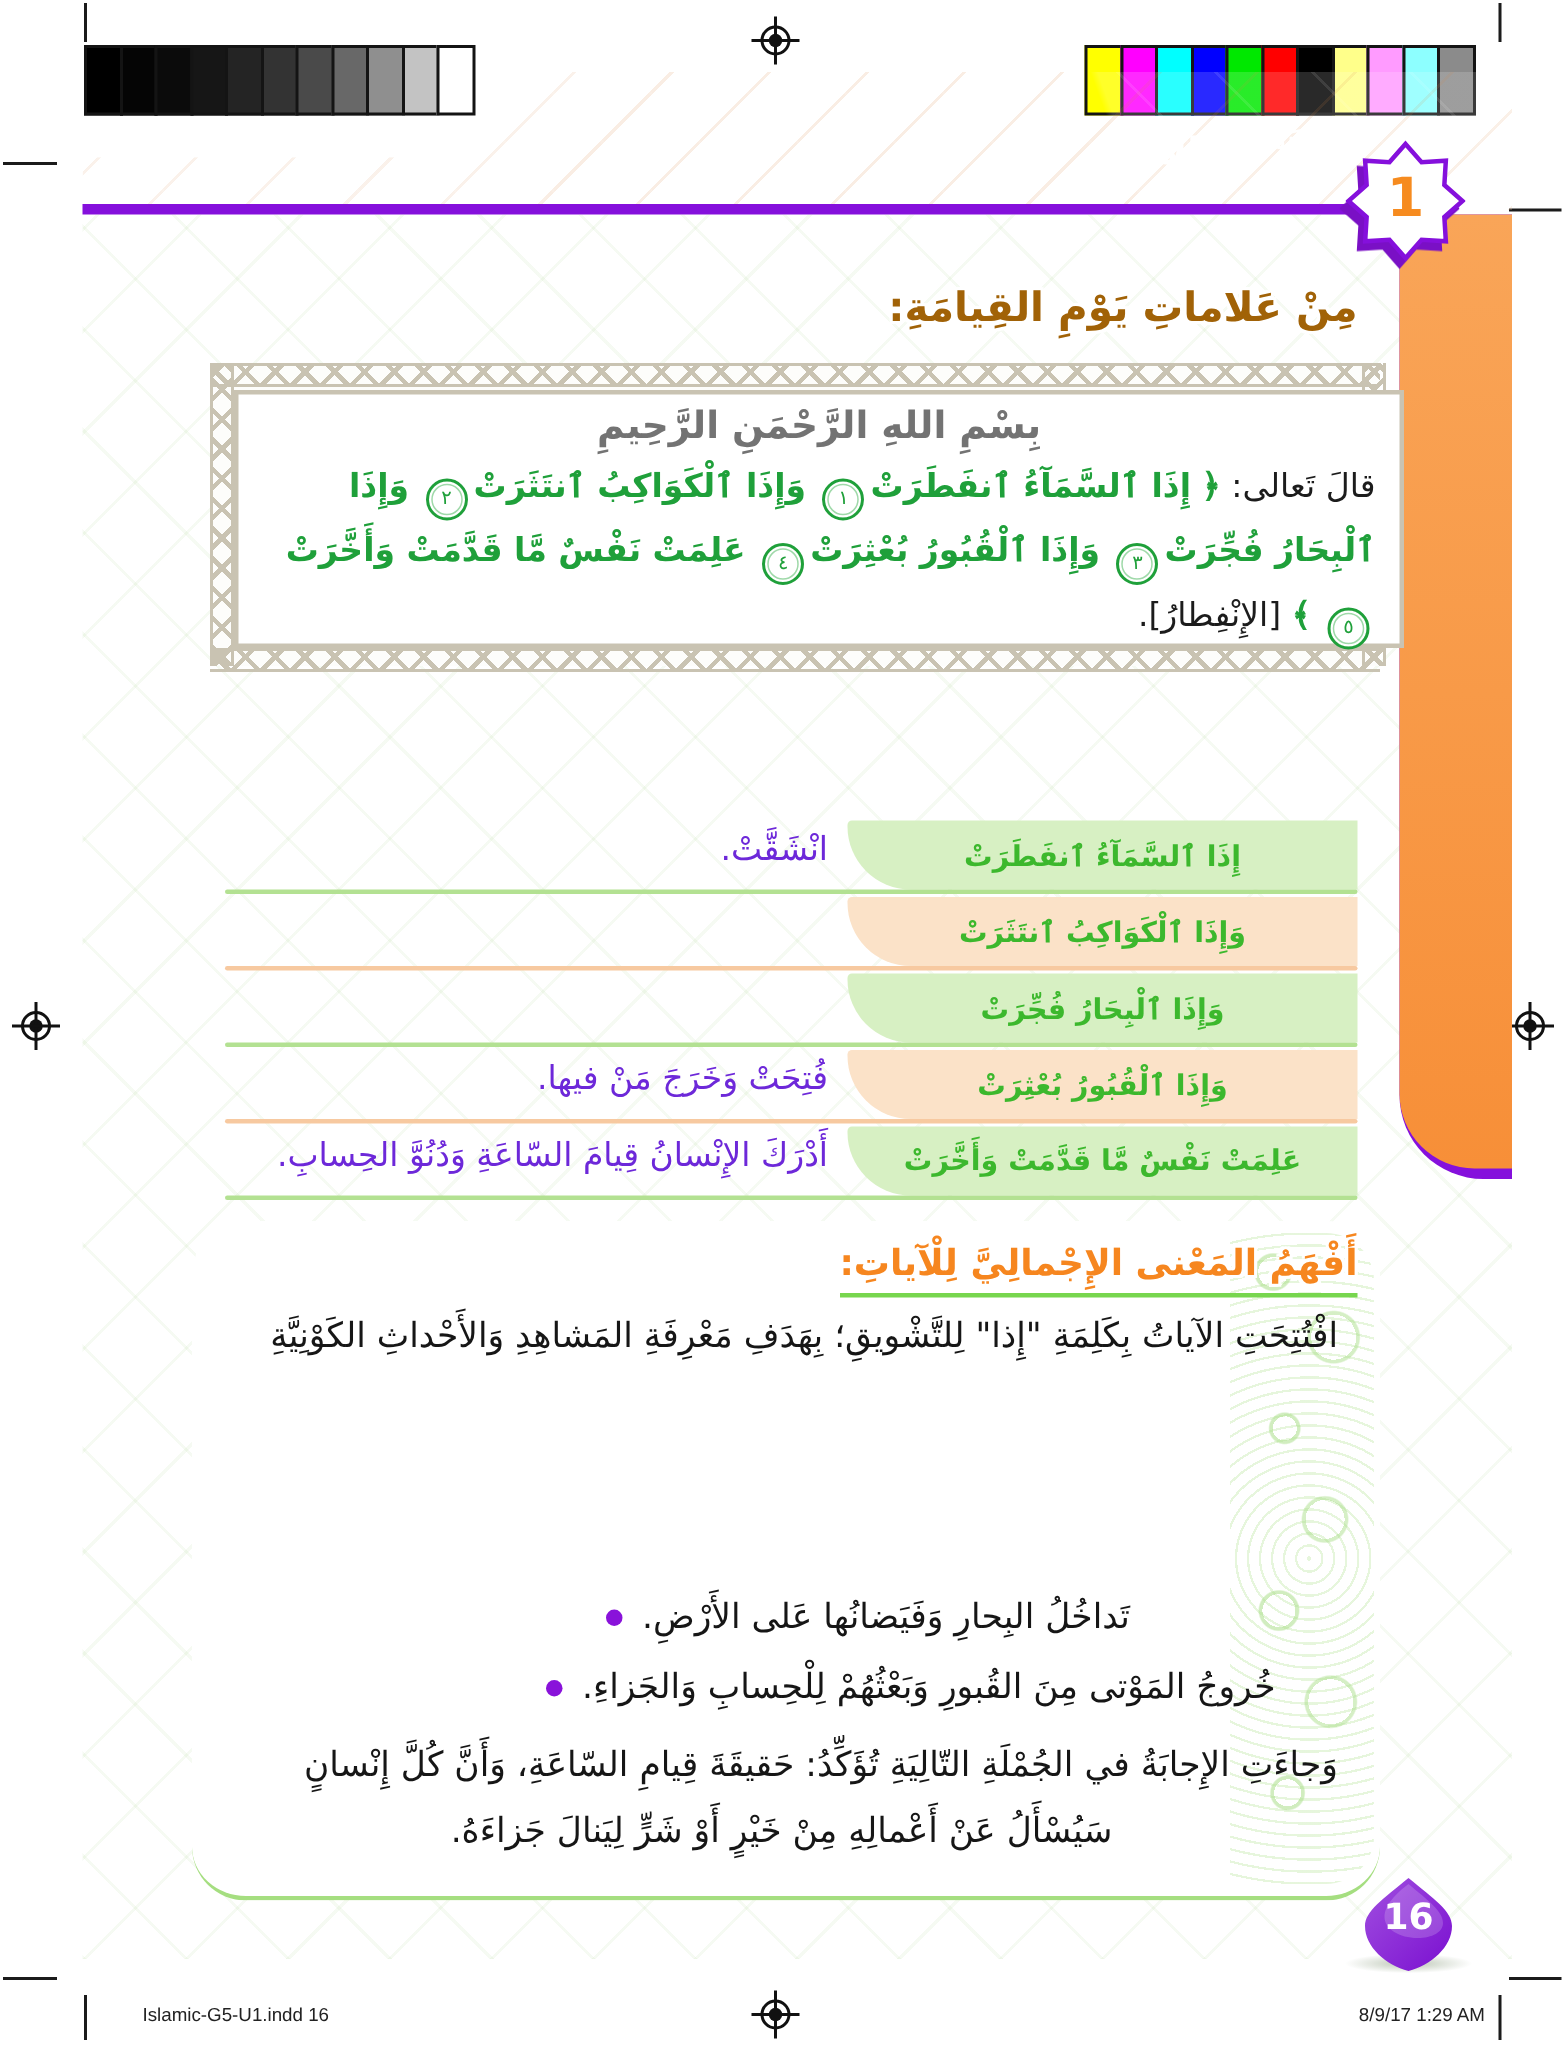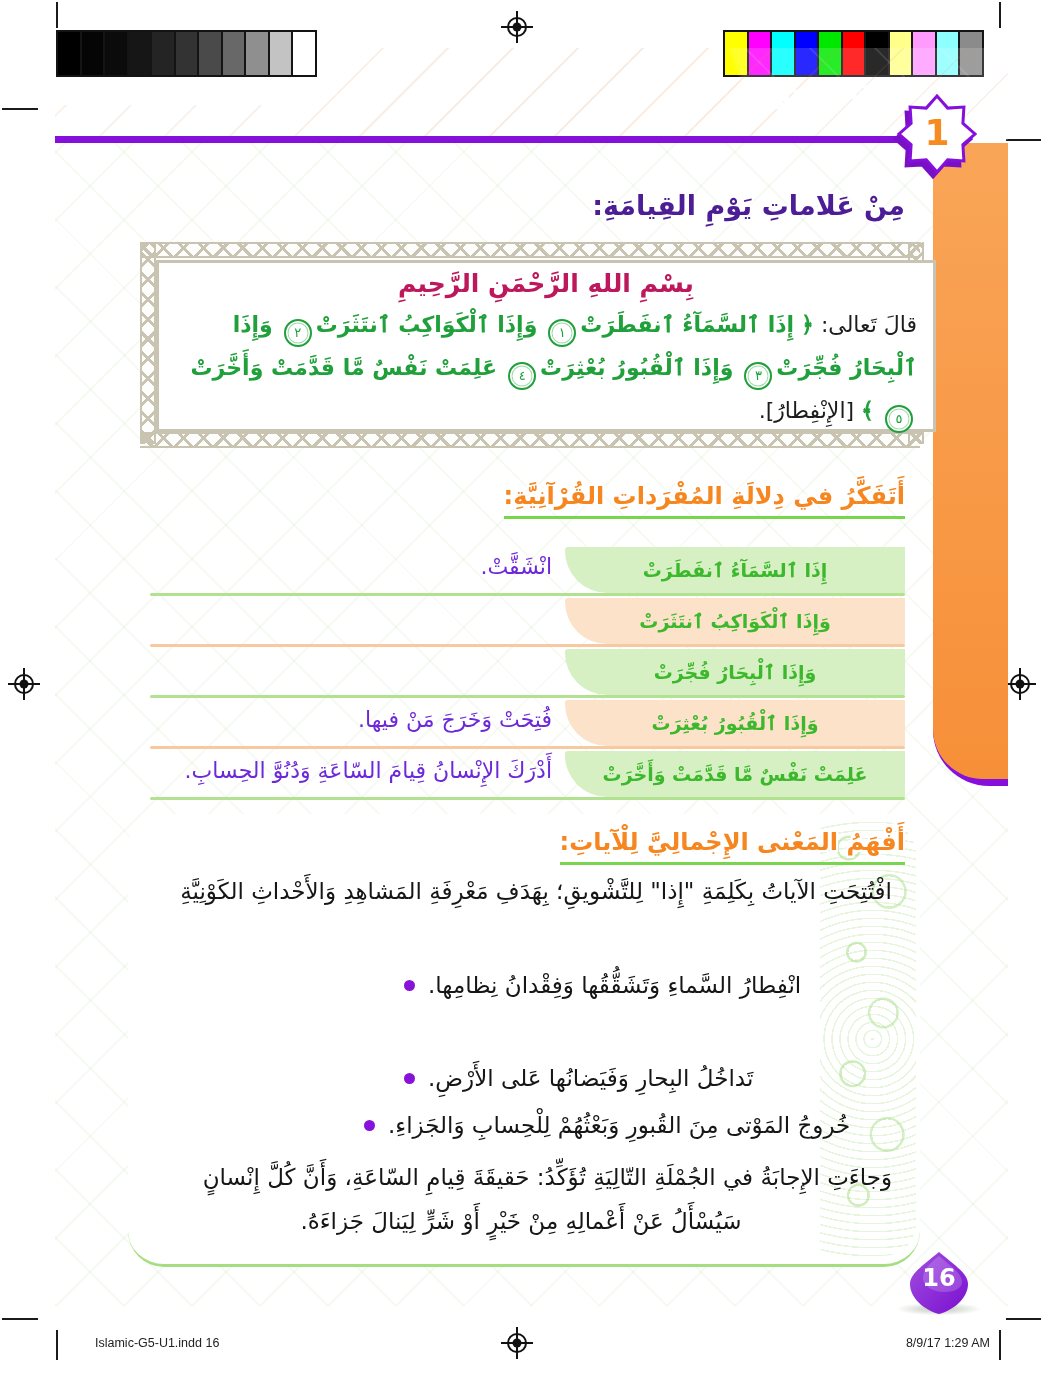--- a/index.html
+++ b/index.html
@@ -35,36 +35,36 @@
   .geo-green{background-image:
       repeating-linear-gradient(45deg,rgba(124,188,82,.07) 0 2px,transparent 2px 48px),
       repeating-linear-gradient(-45deg,rgba(124,188,82,.07) 0 2px,transparent 2px 48px);}
   .sidebar-wrap{position:absolute;left:933px;top:143px;width:75px;height:643px;
     background:#8510dc;border-radius:0 0 0 56px;}
   .sidebar{position:absolute;left:0;top:0;width:75px;height:636px;
     background:linear-gradient(180deg,#f9a558,#f78f38);border-radius:0 0 0 50px;}
 
   
   .h-green{position:absolute;left:500px;top:190px;width:405px;
-    font-size:27px;font-weight:bold;color:#4c1d95;direction:rtl;white-space:nowrap;
+    font-size:27px;font-weight:bold;color:#a16207;direction:rtl;white-space:nowrap;
     text-shadow:-2px -2px 0 #fff,2px -2px 0 #fff,-2px 2px 0 #fff,2px 2px 0 #fff,0 2px 0 #fff,0 -2px 0 #fff,2px 0 0 #fff,-2px 0 0 #fff;}
   .h-orange{position:absolute;font-size:24px;font-weight:bold;color:#f6861f;text-align:right;direction:rtl;white-space:nowrap;
     text-shadow:-2px -2px 0 #fff,2px -2px 0 #fff,-2px 2px 0 #fff,2px 2px 0 #fff,0 2px 0 #fff,0 -2px 0 #fff,2px 0 0 #fff,-2px 0 0 #fff;}
   .h-orange .u{display:inline-block;padding-bottom:6px;border-bottom:3px solid #77d64e;}
 
   
   .qbox{position:absolute;left:140px;top:242px;width:780px;height:202px;background:#fdfdfb;}
   .chain{position:absolute;background:
       repeating-linear-gradient(45deg,transparent 0 7px,#c9c3b2 7px 10px,transparent 10px 14px),
       repeating-linear-gradient(-45deg,transparent 0 7px,#c9c3b2 7px 10px,transparent 10px 14px);}
   .chain.h{left:0;width:780px;height:12px;border-top:2px solid #c9c3b2;border-bottom:2px solid #c9c3b2;}
   .chain.v{top:0;height:202px;width:12px;border-left:2px solid #c9c3b2;border-right:2px solid #c9c3b2;}
   .qinner{position:absolute;left:16px;top:18px;width:742px;height:160px;border:3px solid #c9c3b2;
     background:#ffffff;padding:6px 16px 0 16px;}
-  .basmala{text-align:center;color:#be185d;font-size:25px;font-weight:bold;direction:rtl;}
+  .basmala{text-align:center;color:#737373;font-size:25px;font-weight:bold;direction:rtl;}
   .ayat{direction:rtl;text-align:right;font-size:22px;line-height:42px;color:#1c1c1c;margin-top:6px;}
   .ayat .q{color:#1fa03a;font-weight:bold;}
   .vnum{display:inline-flex;width:24px;height:24px;border-radius:50%;border:2px solid #1fa03a;
     color:#1fa03a;font-size:13px;align-items:center;justify-content:center;margin:0 4px;
     vertical-align:-5px;background:#fff;box-shadow:inset 0 0 0 1.5px #ffffff,inset 0 0 0 2.5px #9fd9a9;}
 
   
   .vrow{position:absolute;left:150px;width:755px;height:49px;}
   .vcell{position:absolute;left:415px;top:0;width:340px;height:46px;border-radius:3px 0 0 42px;
     display:flex;align-items:center;justify-content:center;
@@ -206,23 +206,20 @@
         <span class="q">وَإِذَا ٱلْكَوَاكِبُ ٱنتَثَرَتْ</span><span class="vnum">٢</span>
         <span class="q">وَإِذَا ٱلْبِحَارُ فُجِّرَتْ</span><span class="vnum">٣</span>
         <span class="q">وَإِذَا ٱلْقُبُورُ بُعْثِرَتْ</span><span class="vnum">٤</span>
         <span class="q">عَلِمَتْ نَفْسٌ مَّا قَدَّمَتْ وَأَخَّرَتْ</span><span class="vnum">٥</span>
         <span class="q">﴾</span>
         <span>[الإِنْفِطارُ].</span>
       </div>
     </div>
   </div>
 
-  <div class="h-orange" style="left:420px;top:482px;width:485px">
-    <span class="u">أَتَفَكَّرُ في دِلالَةِ المُفْرَداتِ القُرْآنِيَّةِ:</span>
-  </div>
 
   <div class="vrow" style="top:547px">
     <div class="vcell green">إِذَا ٱلسَّمَآءُ ٱنفَطَرَتْ</div>
     <div class="vmeaning">انْشَقَّتْ.</div>
     <div class="vline green"></div>
   </div>
   <div class="vrow" style="top:598px">
     <div class="vcell orange">وَإِذَا ٱلْكَوَاكِبُ ٱنتَثَرَتْ</div>
     <div class="vline orange"></div>
   </div>
@@ -242,24 +239,20 @@
   </div>
 
   <div class="mbox">
     <div class="ornament"></div>
   </div>
   <div class="h-orange" style="left:430px;top:828px;width:475px">
     <span class="u">أَفْهَمُ المَعْنى الإِجْمالِيَّ لِلْآياتِ:</span>
   </div>
   <div class="para" style="left:150px;top:878px;width:742px">افْتُتِحَتِ الآياتُ بِكَلِمَةِ "إِذا" لِلتَّشْويقِ؛ بِهَدَفِ مَعْرِفَةِ المَشاهِدِ وَالأَحْداثِ الكَوْنِيَّةِ</div>
 
-  <div class="bullet-row" style="left:404px;top:972px">
-    <span class="bullet-dot"></span>
-    <span class="bullet-text">انْفِطارُ السَّماءِ وَتَشَقُّقُها وَفِقْدانُ نِظامِها.</span>
-  </div>
   <div class="bullet-row" style="left:404px;top:1065px">
     <span class="bullet-dot"></span>
     <span class="bullet-text">تَداخُلُ البِحارِ وَفَيَضانُها عَلى الأَرْضِ.</span>
   </div>
   <div class="bullet-row" style="left:364px;top:1112px">
     <span class="bullet-dot"></span>
     <span class="bullet-text">خُروجُ المَوْتى مِنَ القُبورِ وَبَعْثُهُمْ لِلْحِسابِ وَالجَزاءِ.</span>
   </div>
 
   <div class="para" style="left:150px;top:1208px;width:742px;text-align:center">سَيُسْأَلُ عَنْ أَعْمالِهِ مِنْ خَيْرٍ أَوْ شَرٍّ لِيَنالَ جَزاءَهُ.</div>

